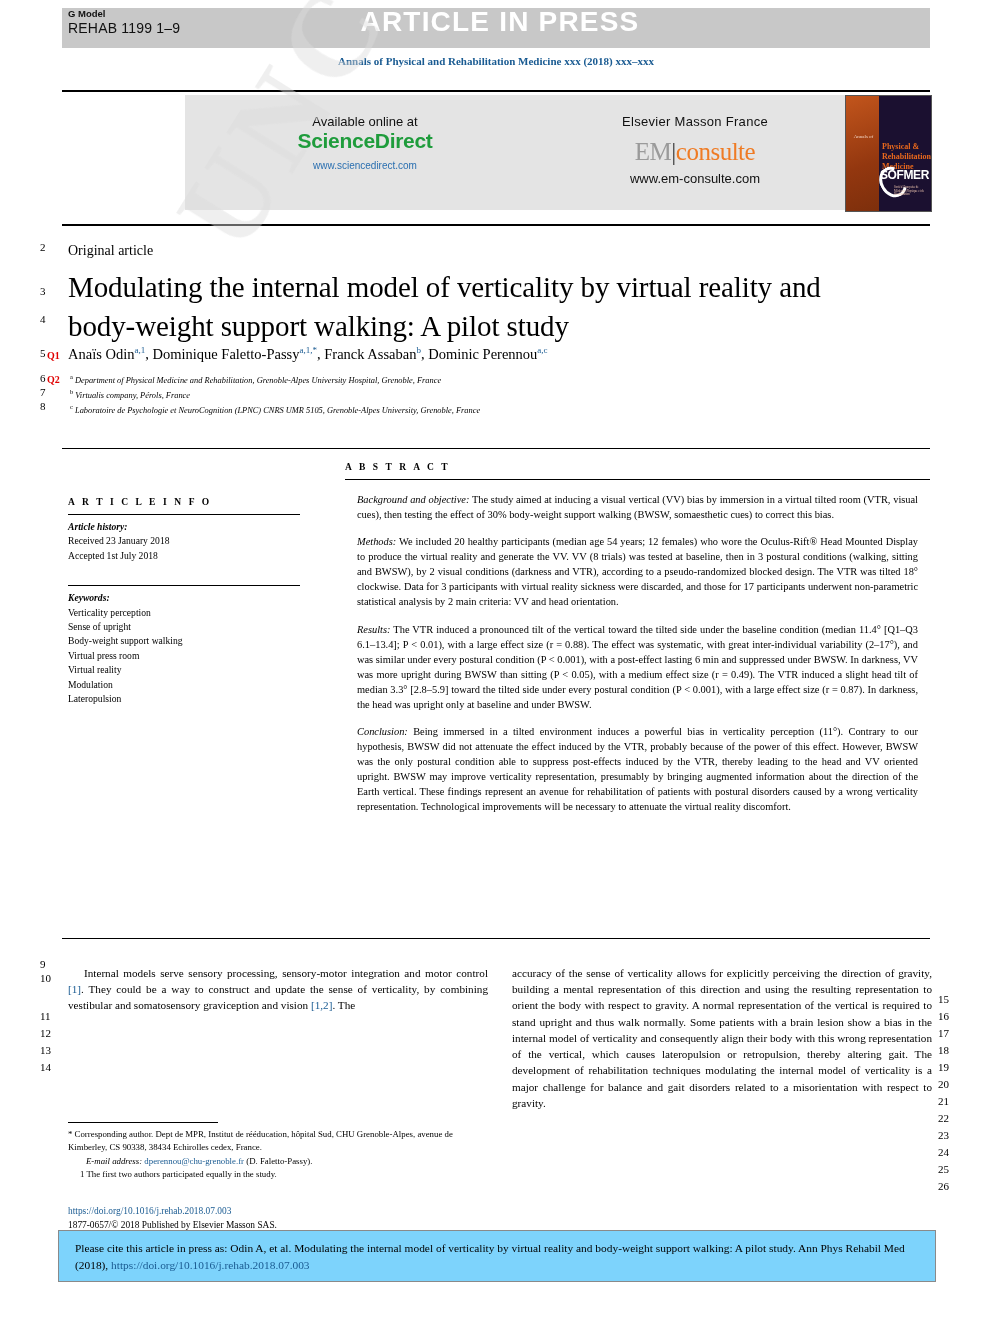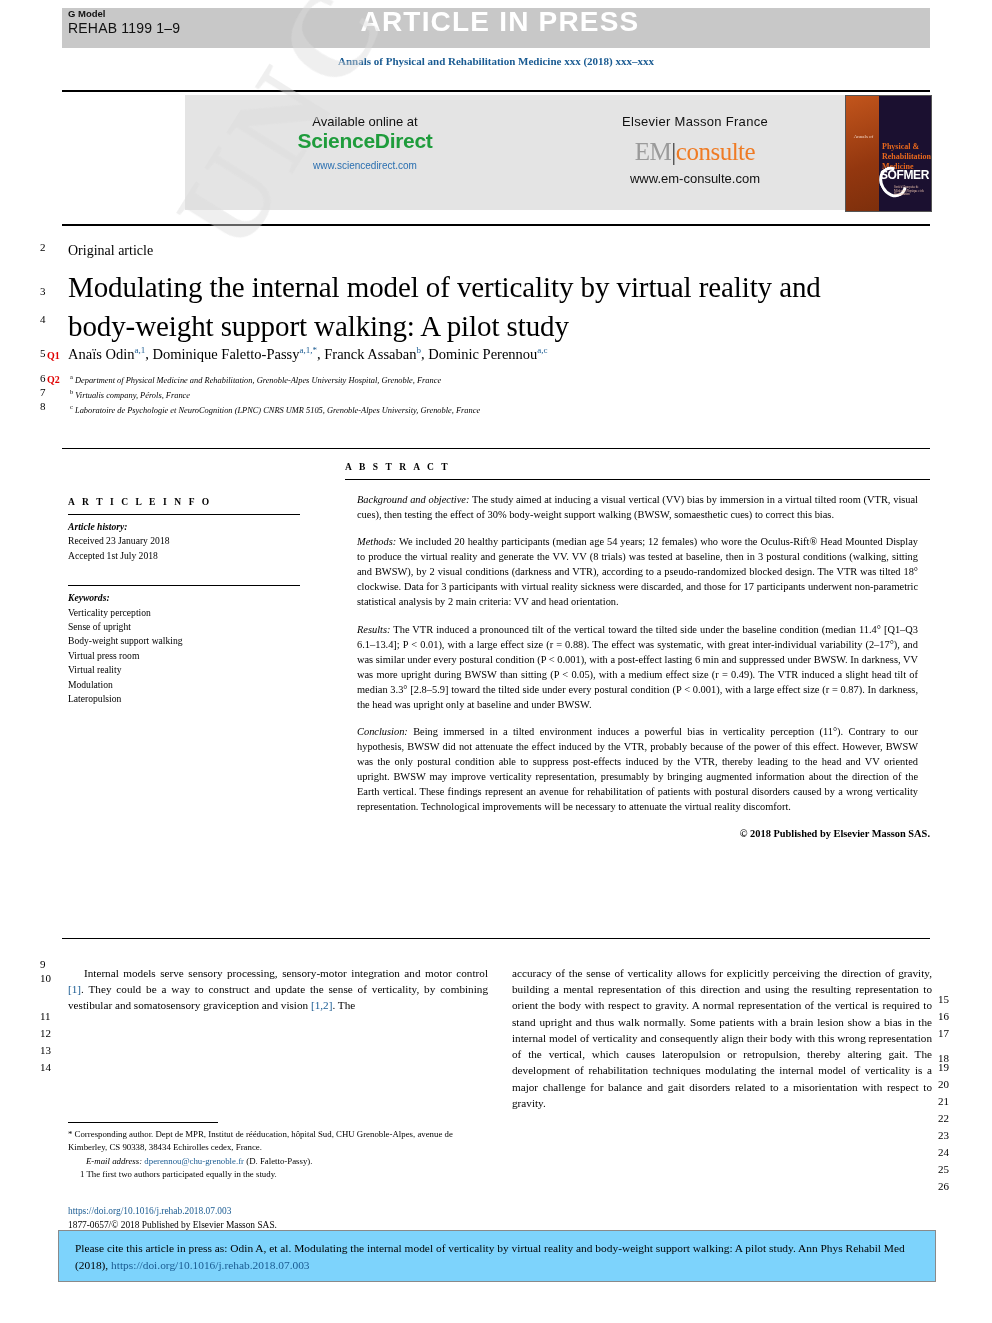--- a/index.html
+++ b/index.html
@@ -167,21 +167,21 @@
   <div class="linenum" style="left:40px;top:400px;">8</div>
   <div class="linenum" style="left:40px;top:958px;">9</div>
   <div class="linenum" style="left:40px;top:972px;">10</div>
   <div class="linenum" style="left:40px;top:1010px;">11</div>
   <div class="linenum" style="left:40px;top:1027px;">12</div>
   <div class="linenum" style="left:40px;top:1044px;">13</div>
   <div class="linenum" style="left:40px;top:1061px;">14</div>
   <div class="linenum" style="left:938px;top:993px;">15</div>
   <div class="linenum" style="left:938px;top:1010px;">16</div>
   <div class="linenum" style="left:938px;top:1027px;">17</div>
-  <div class="linenum" style="left:938px;top:1044px;margin-top:8px;">18</div>
+  <div class="linenum" style="left:938px;top:1044px;">18</div>
   <div class="linenum" style="left:938px;top:1061px;">19</div>
   <div class="linenum" style="left:938px;top:1078px;">20</div>
   <div class="linenum" style="left:938px;top:1095px;">21</div>
   <div class="linenum" style="left:938px;top:1112px;">22</div>
   <div class="linenum" style="left:938px;top:1129px;">23</div>
   <div class="linenum" style="left:938px;top:1146px;">24</div>
   <div class="linenum" style="left:938px;top:1163px;">25</div>
   <div class="linenum" style="left:938px;top:1180px;">26</div>
   <div class="linenum" style="left:938px;top:1197px;"></div>
 
@@ -224,21 +224,20 @@
   </div>
 
   <div class="abs-col">
     <div class="secthead">A B S T R A C T</div>
     <div class="abs-rule"></div>
     <div class="abs-body">
       <p><i>Background and objective:</i><span> The study aimed at inducing a visual vertical (VV) bias by immersion in a virtual tilted room (VTR, visual cues), then testing the effect of 30% body-weight support walking (BWSW, somaesthetic cues) to correct this bias.</span></p>
       <p><i>Methods:</i><span> We included 20 healthy participants (median age 54 years; 12 females) who wore the Oculus-Rift® Head Mounted Display to produce the virtual reality and generate the VV. VV (8 trials) was tested at baseline, then in 3 postural conditions (walking, sitting and BWSW), by 2 visual conditions (darkness and VTR), according to a pseudo-randomized blocked design. The VTR was tilted 18° clockwise. Data for 3 participants with virtual reality sickness were discarded, and those for 17 participants underwent non-parametric statistical analysis by 2 main criteria: VV and head orientation.</span></p>
       <p><i>Results:</i><span> The VTR induced a pronounced tilt of the vertical toward the tilted side under the baseline condition (median 11.4° [Q1–Q3 6.1–13.4]; P &lt; 0.01), with a large effect size (r = 0.88). The effect was systematic, with great inter-individual variability (2–17°), and was similar under every postural condition (P &lt; 0.001), with a post-effect lasting 6 min and suppressed under BWSW. In darkness, VV was more upright during BWSW than sitting (P &lt; 0.05), with a medium effect size (r = 0.49). The VTR induced a slight head tilt of median 3.3° [2.8–5.9] toward the tilted side under every postural condition (P &lt; 0.001), with a large effect size (r = 0.87). In darkness, the head was upright only at baseline and under BWSW.</span></p>
       <p><i>Conclusion:</i><span> Being immersed in a tilted environment induces a powerful bias in verticality perception (11°). Contrary to our hypothesis, BWSW did not attenuate the effect induced by the VTR, probably because of the power of this effect. However, BWSW was the only postural condition able to suppress post-effects induced by the VTR, thereby leading to the head and VV oriented upright. BWSW may improve verticality representation, presumably by bringing augmented information about the direction of the Earth vertical. These findings represent an avenue for rehabilitation of patients with postural disorders caused by a wrong verticality representation. Technological improvements will be necessary to attenuate the virtual reality discomfort.</span></p>
-      <div class="copyright">© 2018 Published by Elsevier Masson SAS.</div>
     </div>
   </div>
 
   <div class="rule-abs-bot"></div>
 
   <div class="col left">
     <p><span>Internal models serve sensory processing, sensory-motor integration and motor control </span><span class="ref">[1]</span><span>. They could be a way to construct and update the sense of verticality, by combining vestibular and somatosensory graviception and vision </span><span class="ref">[1,2]</span><span>. The</span></p>
   </div>
 
   <div class="col right">

